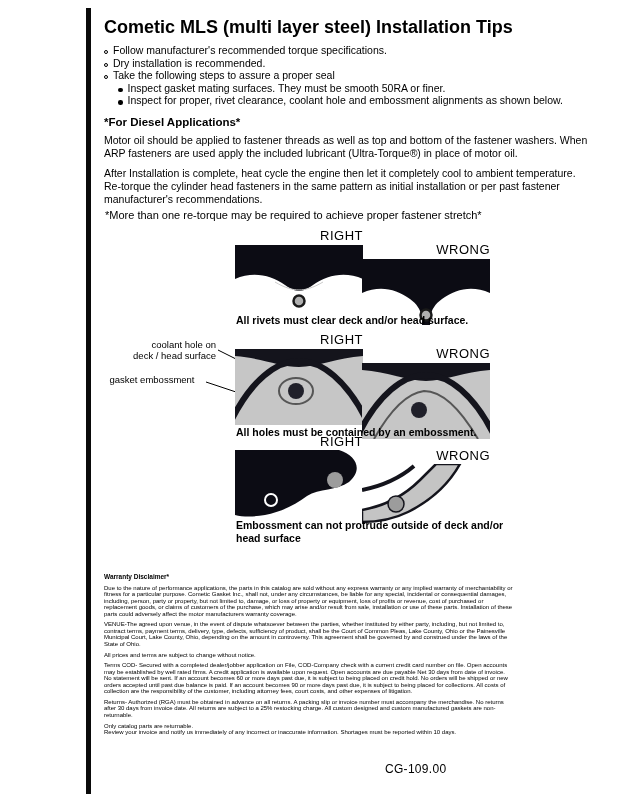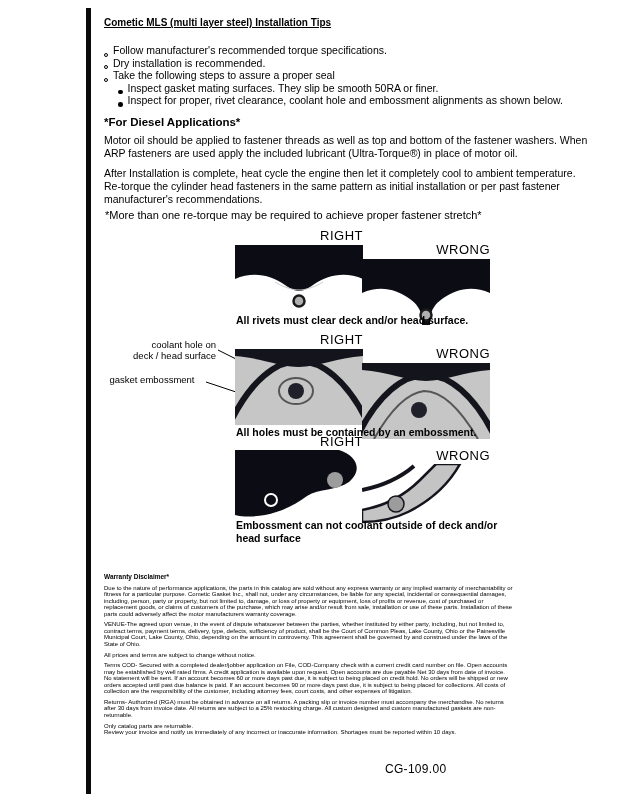--- a/index.html
+++ b/index.html
@@ -1,24 +1,24 @@
 <!DOCTYPE html>
 <html><head>
 <meta charset="utf-8">
 <style>
   * { margin:0; padding:0; box-sizing:border-box; }
   html,body { background:#ffffff; }
   body { font-family:"Liberation Sans", sans-serif; color:#000; }
   .page { position:relative; width:618px; height:800px; background:#fff; overflow:hidden; }
   .leftbar { position:absolute; left:86px; top:8px; width:5px; height:786px; background:#0a0a0a; }
 
-  .title { position:absolute; left:104px; top:17px; font-size:10px; font-weight:bold; text-decoration:underline; }
+  .title { position:absolute; left:104px; top:17px; font-size:18px; font-weight:bold; }
 
   .tips { position:absolute; left:104px; top:44px; width:484px; }
-  .tip { display:flex; align-items:flex-end; font-size:10.5px; line-height:12.5px; }
+  .tip { display:flex; align-items:center; font-size:10.5px; line-height:12.5px; }
   .mk { flex:0 0 auto; margin-top:4px; margin-right:5px; width:4px; height:4px; border-radius:50%; }
   .mk.hollow { border:1px solid #000; }
   .mk.solid { background:#000; width:4.5px; height:4.5px; margin-left:14px; }
 
   .dieselhead { position:absolute; left:104px; top:116px; font-size:11.5px; font-weight:bold; }
   .para { position:absolute; left:104px; width:486px; font-size:10.5px; line-height:13.2px; }
   .p1 { top:134px; }
   .p2 { top:167px; }
   .note { position:absolute; left:105px; top:209px; font-size:11px; }
 
@@ -63,21 +63,21 @@
     <div class="tip">
       <span class="mk hollow"></span>
       <span>Dry installation is recommended.</span>
     </div>
     <div class="tip">
       <span class="mk hollow"></span>
       <span>Take the following steps to assure a proper seal</span>
     </div>
     <div class="tip">
       <span class="mk solid"></span>
-      <span>Inspect gasket mating surfaces.  They slip be smooth 50RA or finer.</span>
+      <span>Inspect gasket mating surfaces.  They must be smooth 50RA or finer.</span>
     </div>
     <div class="tip">
       <span class="mk solid"></span>
       <span>Inspect for proper, rivet clearance, coolant hole and embossment alignments as shown below.</span>
     </div>
   </div>
 
   <div class="dieselhead">*For Diesel Applications*</div>
   <div class="para p1">Motor oil should be applied to fastener threads as well as top and bottom of the fastener washers. When ARP fasteners are used apply the included lubricant (Ultra-Torque®) in place of motor oil.</div>
   <div class="para p2">After Installation is complete, heat cycle the engine then let it completely cool to ambient temperature. Re-torque the cylinder head fasteners in the same pattern as initial installation or per past fastener manufacturer's recommendations.</div>
@@ -144,21 +144,21 @@
     </svg>
   </div>
   <div class="panel colR rp3">
     <svg width="128" height="68" viewBox="0 0 128 68">
       <rect width="128" height="68" fill="#ffffff"></rect>
       <path d="M0,46 C22,42 42,32 58,16 C64,10 70,4 74,0 L98,0 C88,18 70,36 46,48 C32,55 16,58 0,58 Z" fill="#c4c4c4" stroke="#14141c" stroke-width="2.5"></path>
       <path d="M0,26 C20,22 38,14 52,2" fill="none" stroke="#14141c" stroke-width="4"></path>
       <circle cx="34" cy="40" r="8" fill="#9c9c9c" stroke="#14141c" stroke-width="1.5"></circle>
     </svg>
   </div>
-  <div class="caption cap3">Embossment can not coolant outside of deck and/or head surface</div>
+  <div class="caption cap3">Embossment can not protrude outside of deck and/or head surface</div>
 
   <div class="disclaimer">
     <div class="dishead">Warranty Disclaimer*</div>
     <p>Due to the nature of performance applications, the parts in this catalog are sold without any express warranty or any implied warranty of merchantability or fitness for a particular purpose.  Cometic Gasket Inc., shall not, under any circumstances, be liable for any special, incidental or consequential damages, including, person, party or property, but not limited to, damage, or loss of property or equipment, loss of profits or revenue, cost of purchased or replacement goods, or claims of customers of the purchase, which may arise and/or result from sale, installation or use of these parts.  Installation of these parts could adversely affect the motor manufacturers warranty coverage.</p>
     <p>VENUE-The agreed upon venue, in the event of dispute whatsoever between the parties, whether instituted by either party, including, but not limited to, contract terms, payment terms, delivery, type, defects, sufficiency of product, shall be the Court of Common Pleas, Lake County, Ohio or the Painesville Municipal Court, Lake County, Ohio, depending on the amount in controversy. This agreement shall be governed by and construed under the laws of the State of Ohio.</p>
     <p>All prices and terms are subject to change without notice.</p>
     <p>Terms COD- Secured with a completed dealer/jobber application on File, COD-Company check with a current credit card number on file.  Open accounts may be established by well rated firms.  A credit application is available upon request.  Open accounts are due payable Net 30 days from date of invoice.  No statement will be sent.  If an account becomes 60 or more days past due, it is subject to being placed on credit hold.  No orders will be shipped or new orders accepted until past due balance is paid.  If an account becomes 90 or more days past due, it is subject to being placed for collections.  All costs of collection are the responsibility of the customer, including attorney fees, court costs, and other expenses of litigation.</p>
     <p>Returns- Authorized (RGA) must be obtained in advance on all returns.  A packing slip or invoice number must accompany the merchandise.  No returns after 30 days from invoice date.  All returns are subject to a 25% restocking charge.  All custom designed and custom manufactured gaskets are non-returnable.</p>
     <p class="tight">Only catalog parts are returnable.</p>
     <p>Review your invoice and notify us immediately of any incorrect or inaccurate information.  Shortages must be reported within 10 days.</p>

